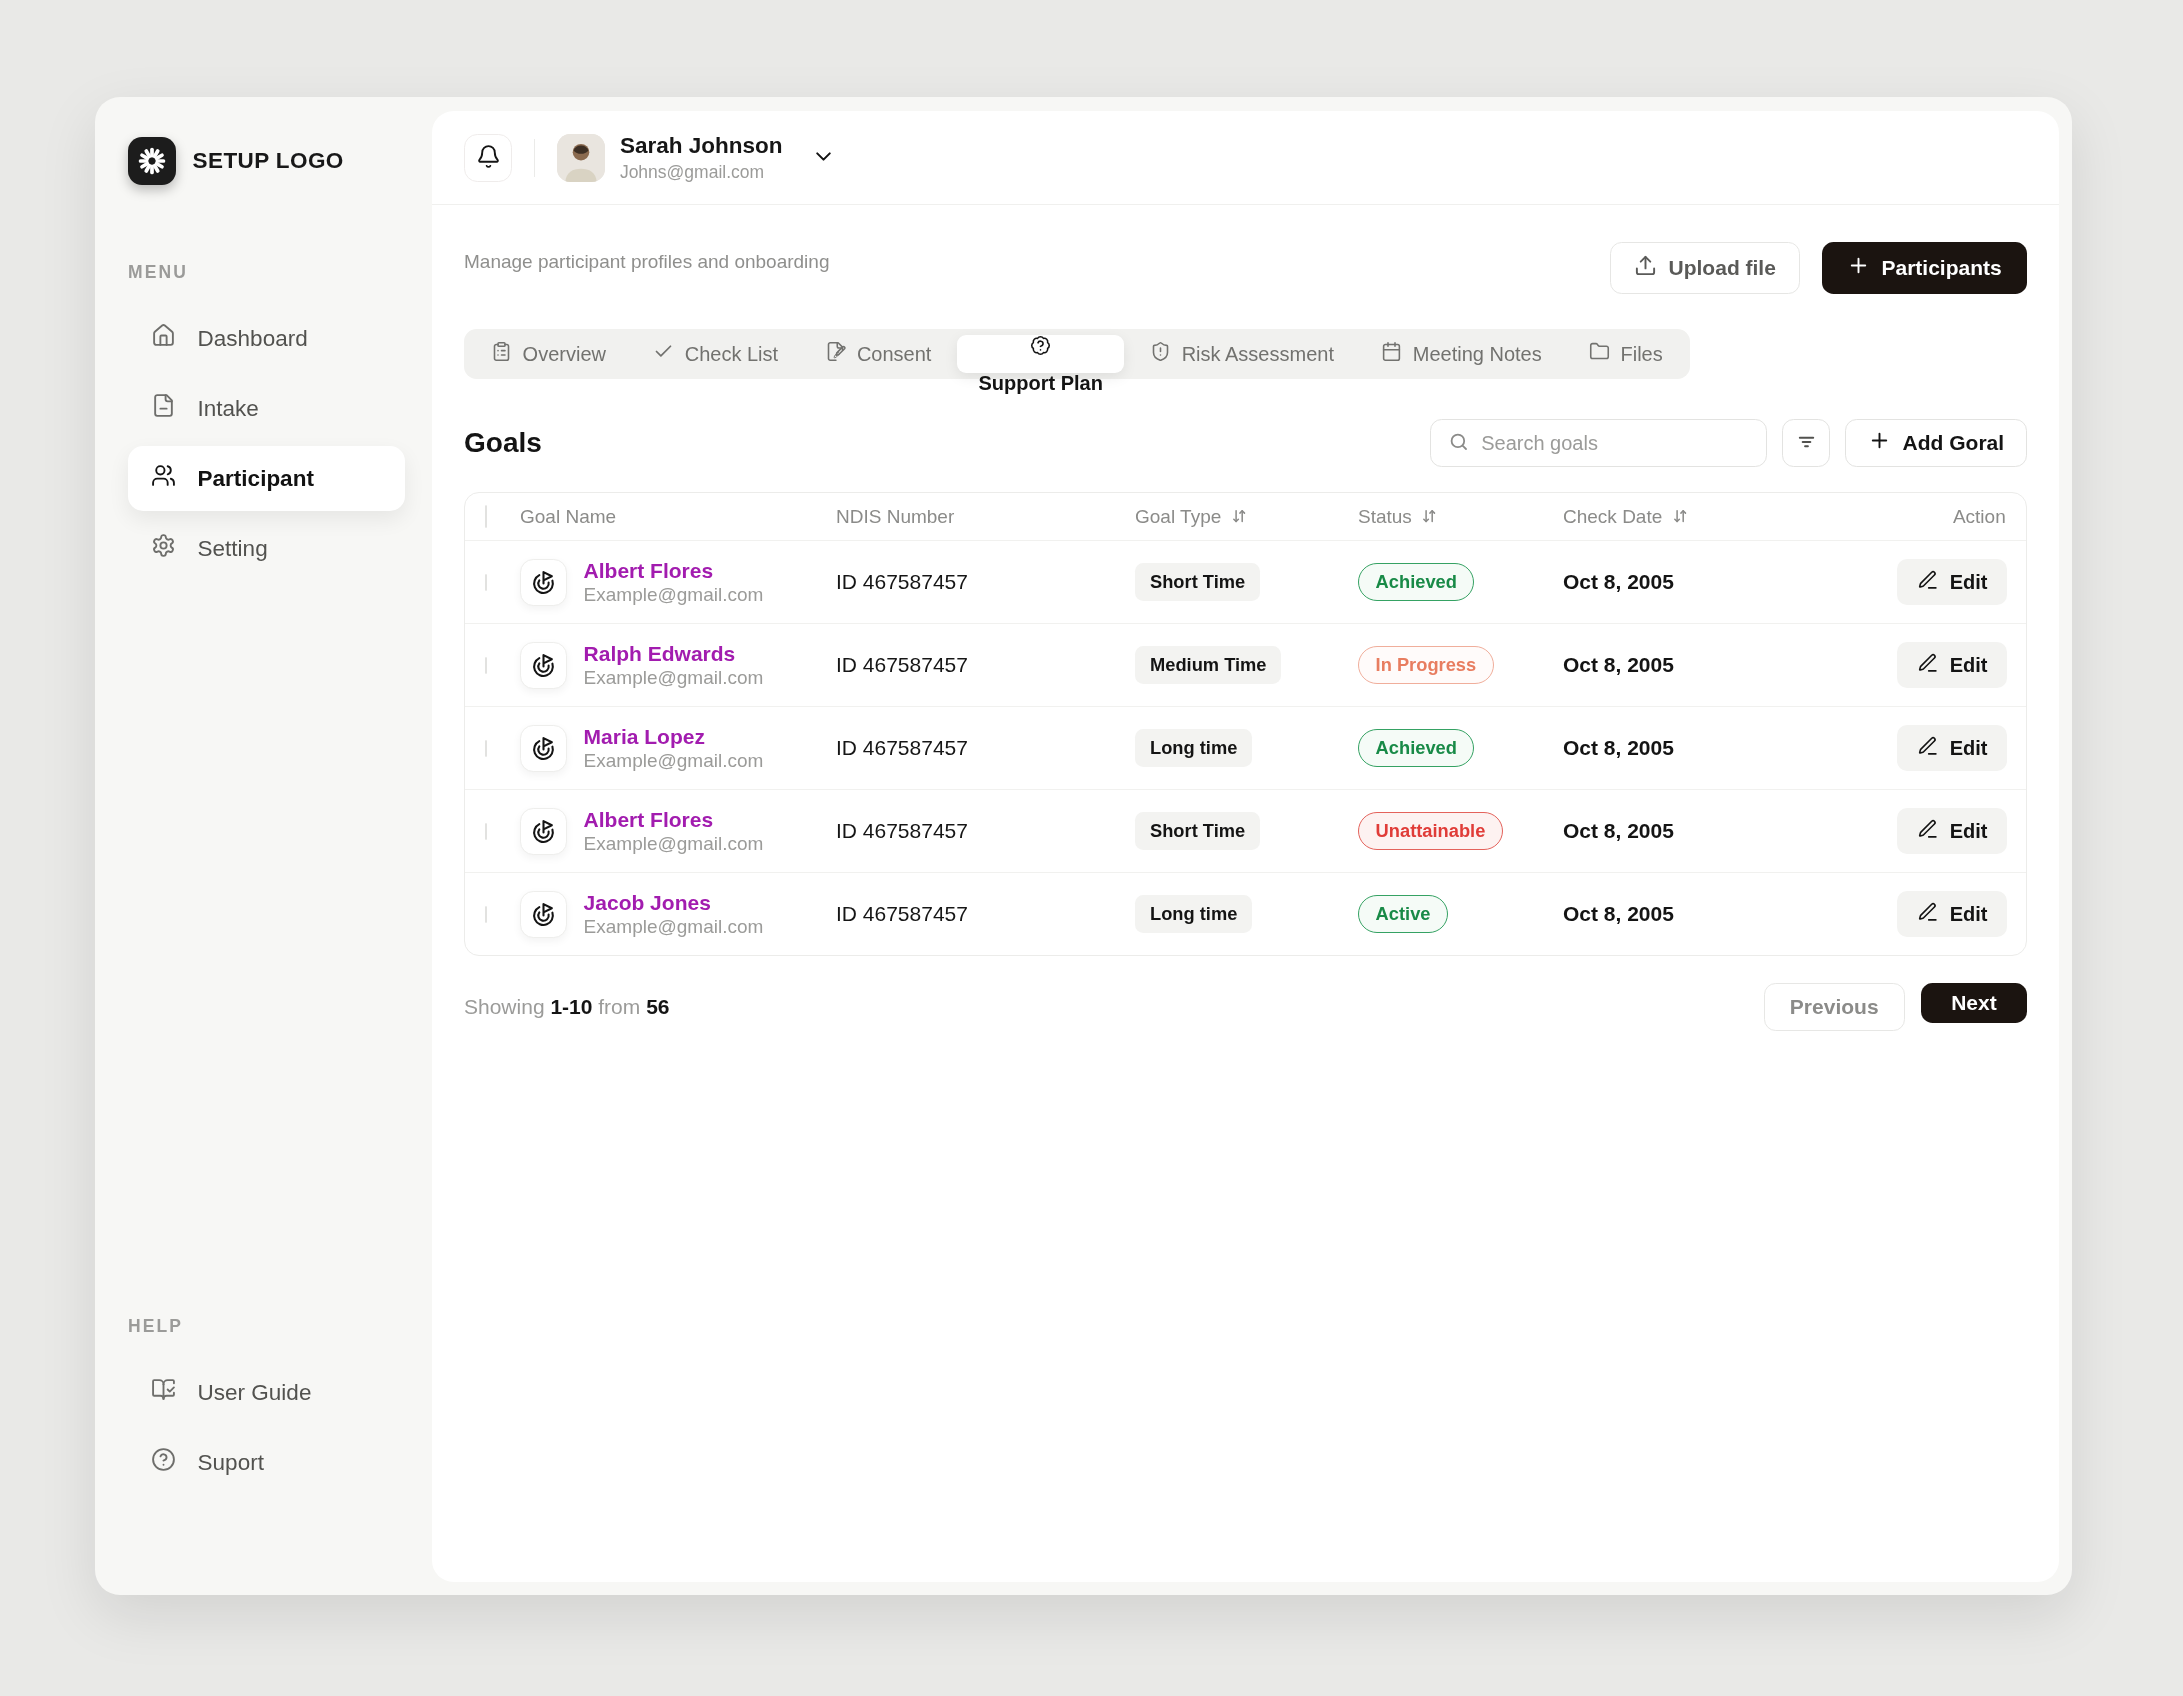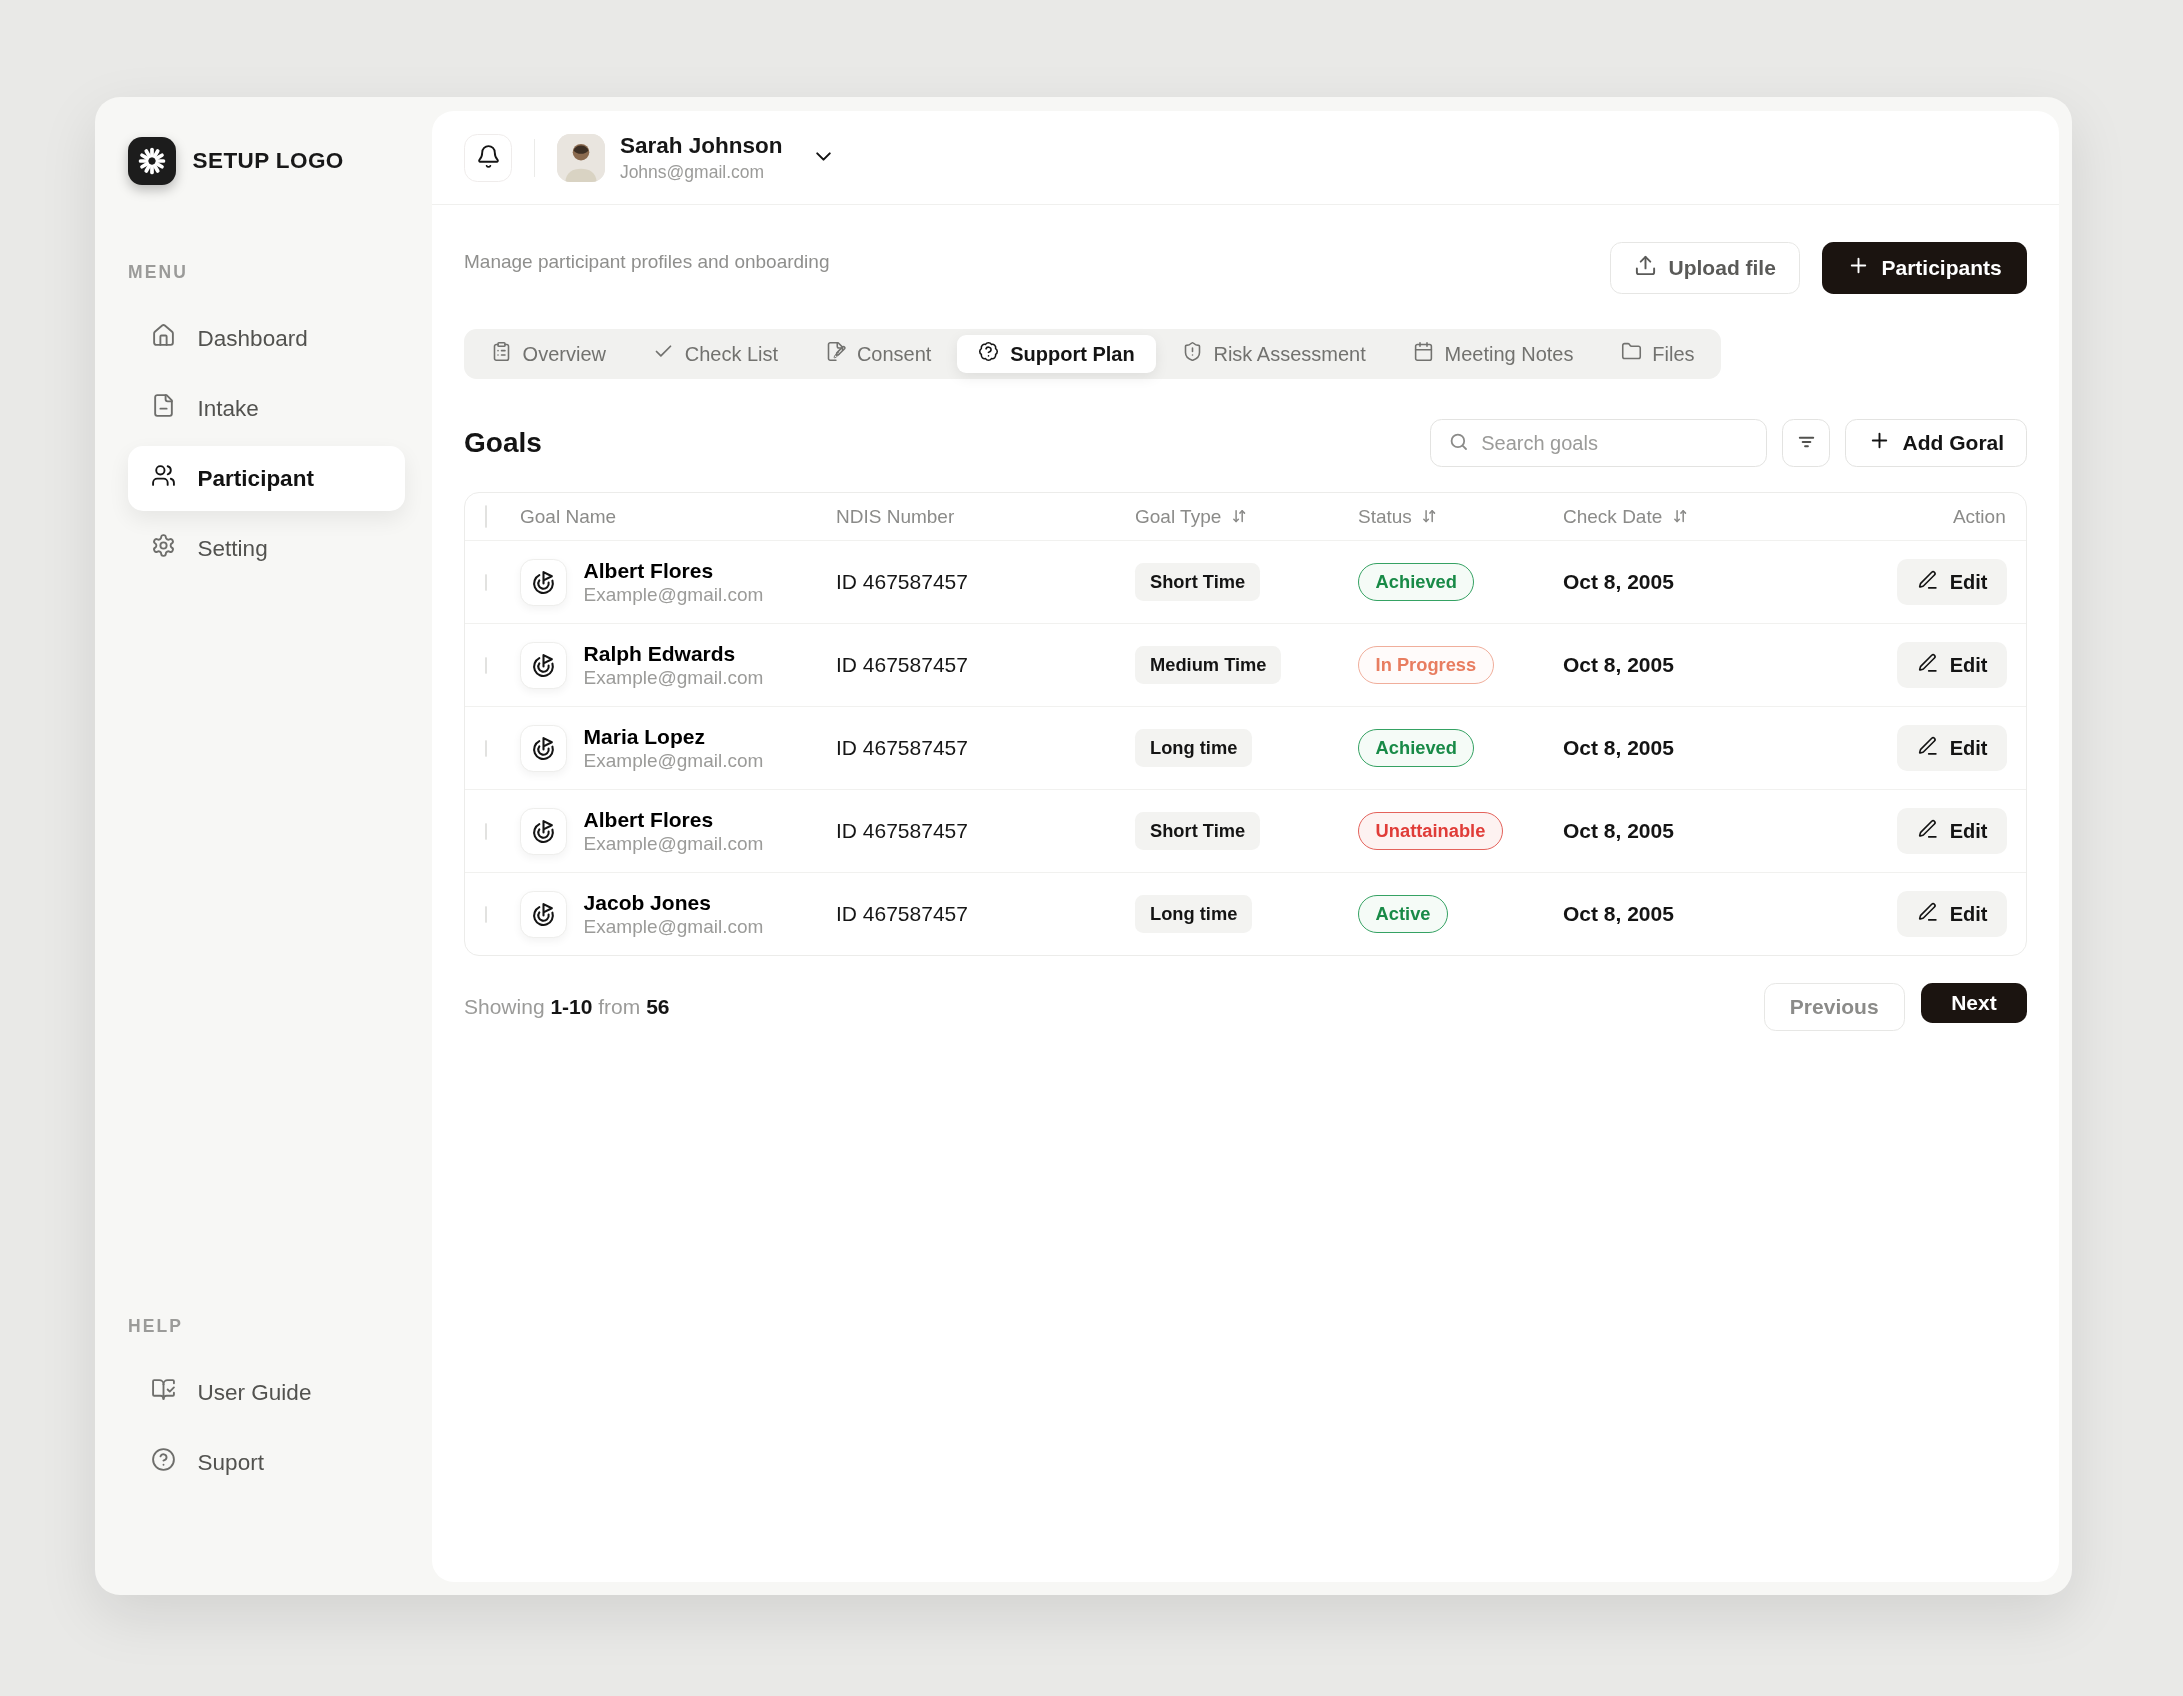--- a/index.html
+++ b/index.html
@@ -72,21 +72,21 @@
   .btn { display:flex; align-items:center; gap:11.6px; border-radius:11.6px; font-size:21px; font-weight:600; cursor:pointer; border:none; font-family:inherit; }
   .btn-outline { height:52px; padding:0 23px; background:#fff; border:1.2px solid #e6e6e4; color:#5a5a58; }
   .btn-dark { height:52px; padding:0 25px; background:#1b1410; color:#fff; }
   
   .tabs { margin:35px 32px 0; background:#f1f1ef; border-radius:12.5px; padding:5.8px; display:flex; gap:5px; width:max-content; }
   .tab {
     display:flex; align-items:center; gap:10.8px; height:38px; padding:0 21px;
     border-radius:9.1px; font-size:20px; color:#72726f; cursor:pointer; white-space:nowrap;
   }
   .tab svg { stroke:#72726f; }
-  .tab.active { background:#fff; color:#141414; font-weight:600; box-shadow:0 4.2px 13.3px rgba(0,0,0,.08); }
+  .tab.active { background:#fff; color:#141414; font-weight:600; box-shadow:0 4.2px 13.3px rgba(0,0,0,.08);flex-direction:column; }
   .tab.active svg { stroke:#141414; }
   
   .goals-bar { display:flex; justify-content:space-between; align-items:center; padding:40px 32px 25px; }
   .goals-title { font-size:28px; font-weight:700; color:#141414; }
   .goals-actions { display:flex; align-items:center; gap:15px; }
   .search-goals { width:337px; height:48px; }
   .filter-btn { width:48px; height:48px; border:1.2px solid #e3e3e1; border-radius:11.6px; background:#fff; display:flex; align-items:center; justify-content:center; cursor:pointer; }
   .add-btn { height:48px; padding:0 21.6px; background:#fff; border:1.2px solid #e3e3e1; color:#141414; font-weight:700; }
   
   .table-wrap { margin:0 32px; border:1.2px solid #ececea; border-radius:15px; overflow:hidden; }
@@ -95,21 +95,21 @@
   .thead .th { display:flex; align-items:center; gap:8.3px; }
   .tbody .trow { height:83px; border-top:1.2px solid #f1f1ef; }
   .cell-check { padding-left:20px; }
   .checkbox { width:22.5px; height:22.5px; border:1.2px solid #e2e2e0; border-radius:6.7px; background:#fbfbfa; cursor:pointer; }
   .cell-name { display:flex; align-items:center; gap:16.6px; }
   .goal-avatar {
     width:47px; height:47px; border:1.2px solid #eeeeec; border-radius:13.3px;
     background:#fff; display:flex; align-items:center; justify-content:center;
     box-shadow:0 3.3px 8.3px rgba(0,0,0,.05);
   }
-  .p-name { font-size:21px; font-weight:700; color:#000000; }
+  .p-name { font-size:21px; font-weight:700; color:#a21caf; }
   .p-email { font-size:19px; color:#9b9b99; margin-top:1px; }
   .ndis { font-size:21px; color:#161616; }
   .type-badge { display:inline-block; background:#f3f3f1; border-radius:8.3px; padding:8.3px 15px; font-size:18.3px; font-weight:700; color:#141414; }
   .status-pill { display:inline-block; border-radius:831px; padding:6.7px 16.6px; font-size:18.3px; font-weight:700; border:1.7px solid; background:#fff; }
   .status-green  { color:#188a47; border-color:#35a263; background:#f5fbf7; }
   .status-orange { color:#e87d60; border-color:#f0ae9b; background:#fffbfa; }
   .status-red    { color:#e03c38; border-color:#e4625b; background:#fdf2f1; }
   .date { font-size:21px; font-weight:600; color:#141414; }
   .cell-action { display:flex; justify-content:flex-end; padding-right:18.3px; }
   .edit-btn {

